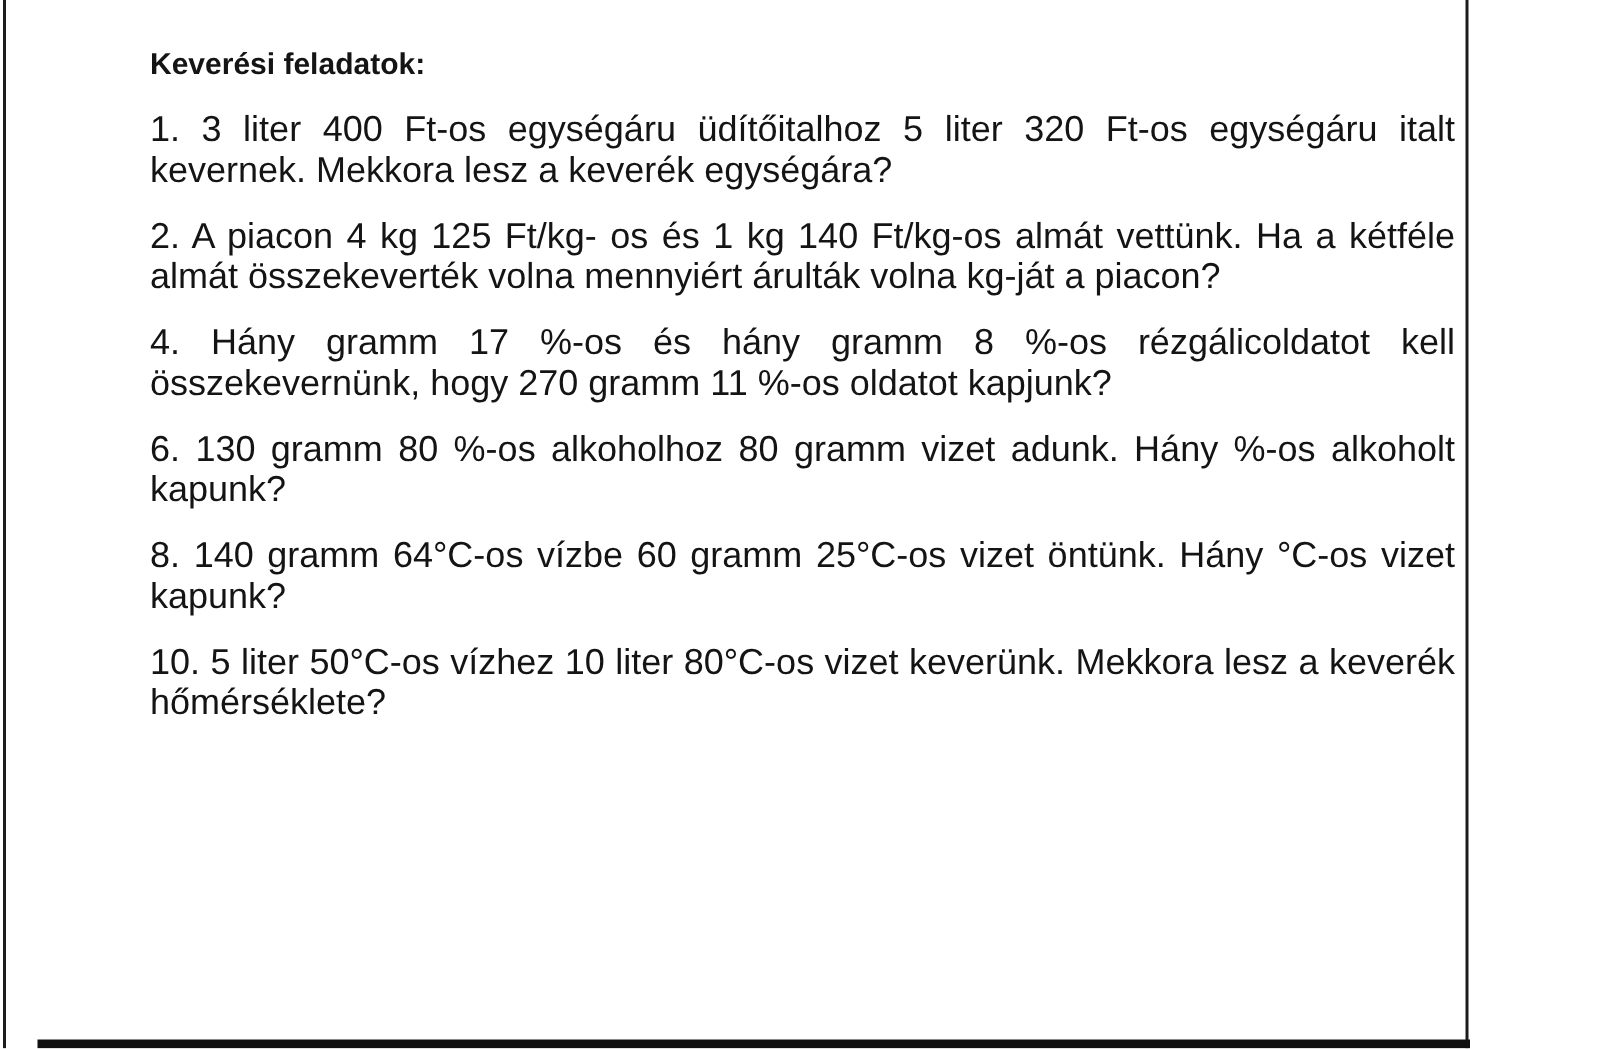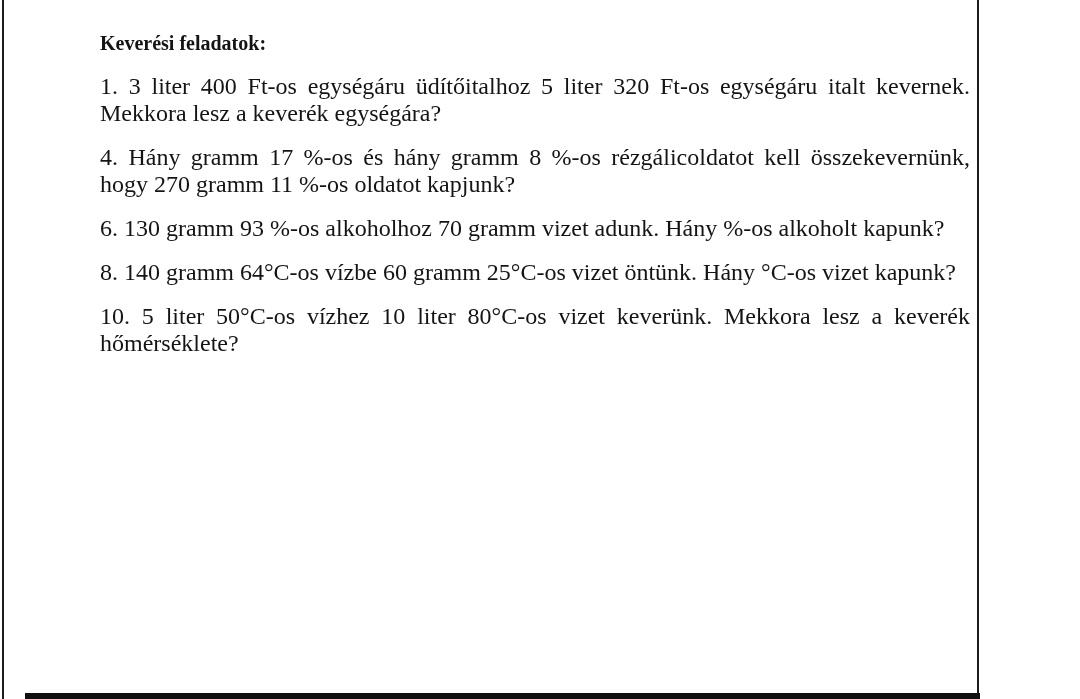--- a/index.html
+++ b/index.html
@@ -6,21 +6,21 @@
     margin: 0;
     padding: 0;
     background: #ffffff;
   }
   .page {
     position: relative;
     width: 980px;
     height: 699px;
     background: #ffffff;
     overflow: hidden;
-    font-family: Liberation Serif, serif;
+    font-family: Liberation Sans, sans-serif;
     color: #141414;
   }
   
   .edge-left {
     position: absolute;
     left: 2px; top: 0;
     width: 2px; height: 100%;
     background: #1c1c1c;
   }
   .edge-right {
@@ -61,18 +61,19 @@
 <body>
 
 <div class="page">
   <div class="edge-left"></div>
   <div class="edge-right"></div>
   <div class="edge-bottom"></div>
 
   <div class="content">
     <h1 class="doc-title">Keverési feladatok:</h1>
     <p class="problem">1. 3 liter 400 Ft-os egységáru üdítőitalhoz 5 liter 320 Ft-os egységáru italt kevernek. Mekkora lesz a keverék egységára?</p>
+    <p class="problem">2. A piacon 4 kg 125 Ft/kg- os és 1 kg 140 Ft/kg-os almát vettünk. Ha a kétféle almát összekeverték volna mennyiért árulták volna kg-ját a piacon?</p>
     <p class="problem">4. Hány gramm 17 %-os és hány gramm 8 %-os rézgálicoldatot kell összekevernünk, hogy 270 gramm 11 %-os oldatot kapjunk?</p>
-    <p class="problem">6. 130 gramm 93 %-os alkoholhoz 70 gramm vizet adunk. Hány %-os alkoholt kapunk?</p>
+    <p class="problem">6. 130 gramm 80 %-os alkoholhoz 80 gramm vizet adunk. Hány %-os alkoholt kapunk?</p>
     <p class="problem">8. 140 gramm 64°C-os vízbe 60 gramm 25°C-os vizet öntünk. Hány °C-os vizet kapunk?</p>
     <p class="problem">10. 5 liter 50°C-os vízhez 10 liter 80°C-os vizet keverünk. Mekkora lesz a keverék hőmérséklete?</p>
   </div>
 </div>
 
 </body></html>

